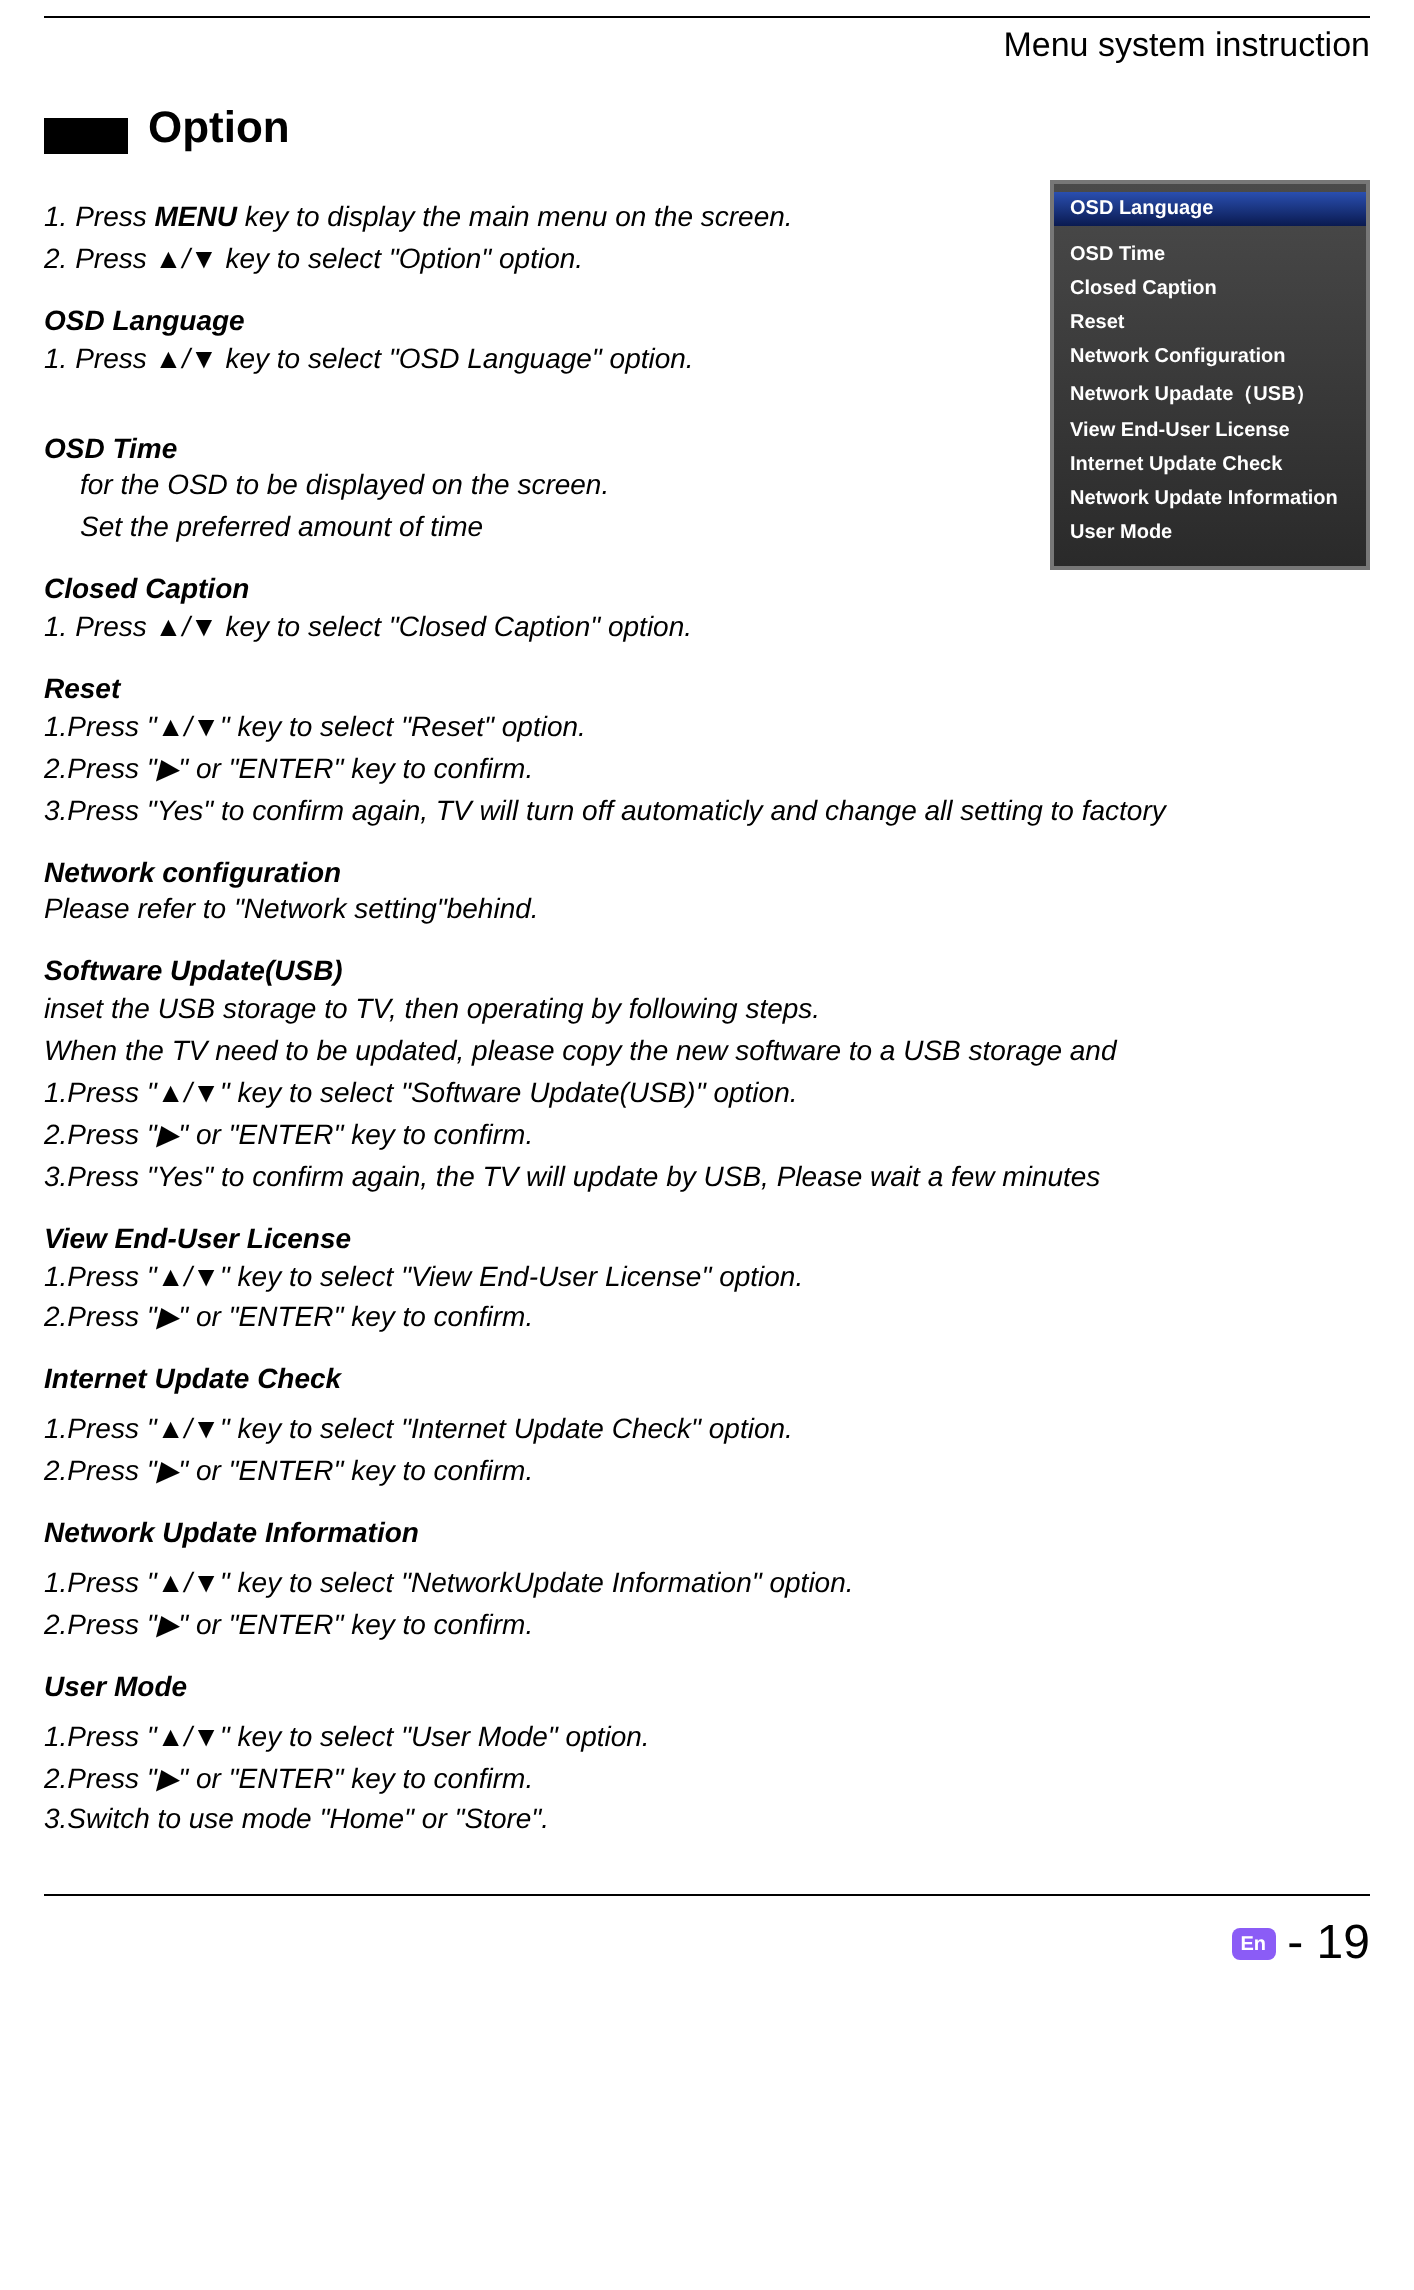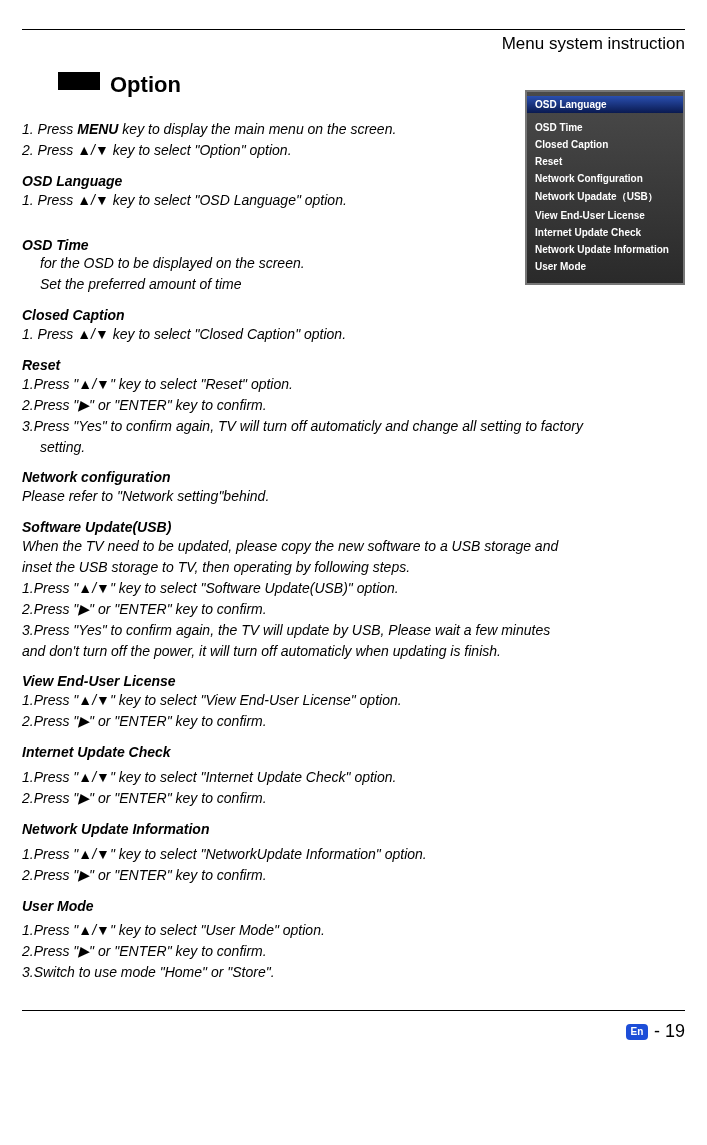--- a/index.html
+++ b/index.html
@@ -5,37 +5,36 @@
   * { box-sizing: border-box; }
   body {
     margin: 0;
     font-family: Arial, Helvetica, sans-serif;
     font-size: 14px;
     color: #000;
     width: 707px;
     background: #fff;
   }
   .page {
-    padding: 29px 22px 10px 22px;
+    padding: 8px 22px 10px 22px;
     position: relative;
   }
   .header-line {
     border-top: 1px solid #000;
     margin-bottom: 4px;
   }
   .header-text {
     text-align: right;
     font-size: 17px;
     margin-bottom: 18px;
   }
   .section-title-row {
     display: flex;
-    align-items: flex-start;
+    align-items: flex-end;
     margin-bottom: 22px;
-    margin-left: 36px;
   }
   .section-title-bar {
     width: 42px;
     height: 18px;
     background: #000;
     margin-right: 10px;
   }
   .section-title {
     font-size: 22px;
     font-weight: bold;
@@ -89,27 +88,27 @@
     align-items: center;
     gap: 6px;
   }
   .footer-badge {
     display: inline-flex;
     align-items: center;
     justify-content: center;
     width: 22px;
     height: 16px;
     border-radius: 4px;
-    background: #1d4ed8;
+    background: #8b5cf6;
     color: #fff;
     font-size: 10px;
     font-weight: bold;
   }
   .footer-pn {
-    font-size: 18px;
+    font-size: 24px;
   }
 </style>
 </head>
 <body>
 
 <div class="page">
   <div class="header-line"></div>
   <div class="header-text">Menu system instruction</div>
 
   <div class="section-title-row">
@@ -146,32 +145,30 @@
     <div class="block indent">for the OSD to be displayed on the screen.</div>
     <div class="block indent">Set the preferred amount of time</div>
 
     <div class="subhead">Closed Caption</div>
     <div class="block">1. Press ▲/▼ key to select "Closed Caption" option.</div>
 
     <div class="subhead">Reset</div>
     <div class="block">1.Press "▲/▼" key to select "Reset" option.</div>
     <div class="block">2.Press "▶" or "ENTER" key to confirm.</div>
     <div class="block">3.Press "Yes" to confirm again, TV will turn off automaticly and change all setting to factory</div>
-    <div class="block indent">setting.</div>
 
     <div class="subhead">Network configuration</div>
     <div class="block">Please refer to "Network setting"behind.</div>
 
     <div class="subhead">Software Update(USB)</div>
+    <div class="block">inset the USB storage to TV, then operating by following steps.</div>
     <div class="block">When the TV need to be updated, please copy the new software to a USB storage and</div>
-    <div class="block">inset the USB storage to TV, then operating by following steps.</div>
     <div class="block">1.Press "▲/▼" key to select "Software Update(USB)" option.</div>
     <div class="block">2.Press "▶" or "ENTER" key to confirm.</div>
     <div class="block">3.Press "Yes" to confirm again, the TV will update by USB, Please wait a few minutes</div>
-    <div class="block">and don't turn off the power, it will turn off automaticly when updating is finish.</div>
 
     <div class="subhead">View End-User License</div>
     <div class="block">1.Press "▲/▼" key to select "View End-User License" option.</div>
     <div class="block">2.Press "▶" or "ENTER" key to confirm.</div>
 
     <div class="subhead">Internet Update Check</div>
     <div class="spacer-sm"></div>
     <div class="block">1.Press "▲/▼" key to select "Internet Update Check" option.</div>
     <div class="block">2.Press "▶" or "ENTER" key to confirm.</div>
 

